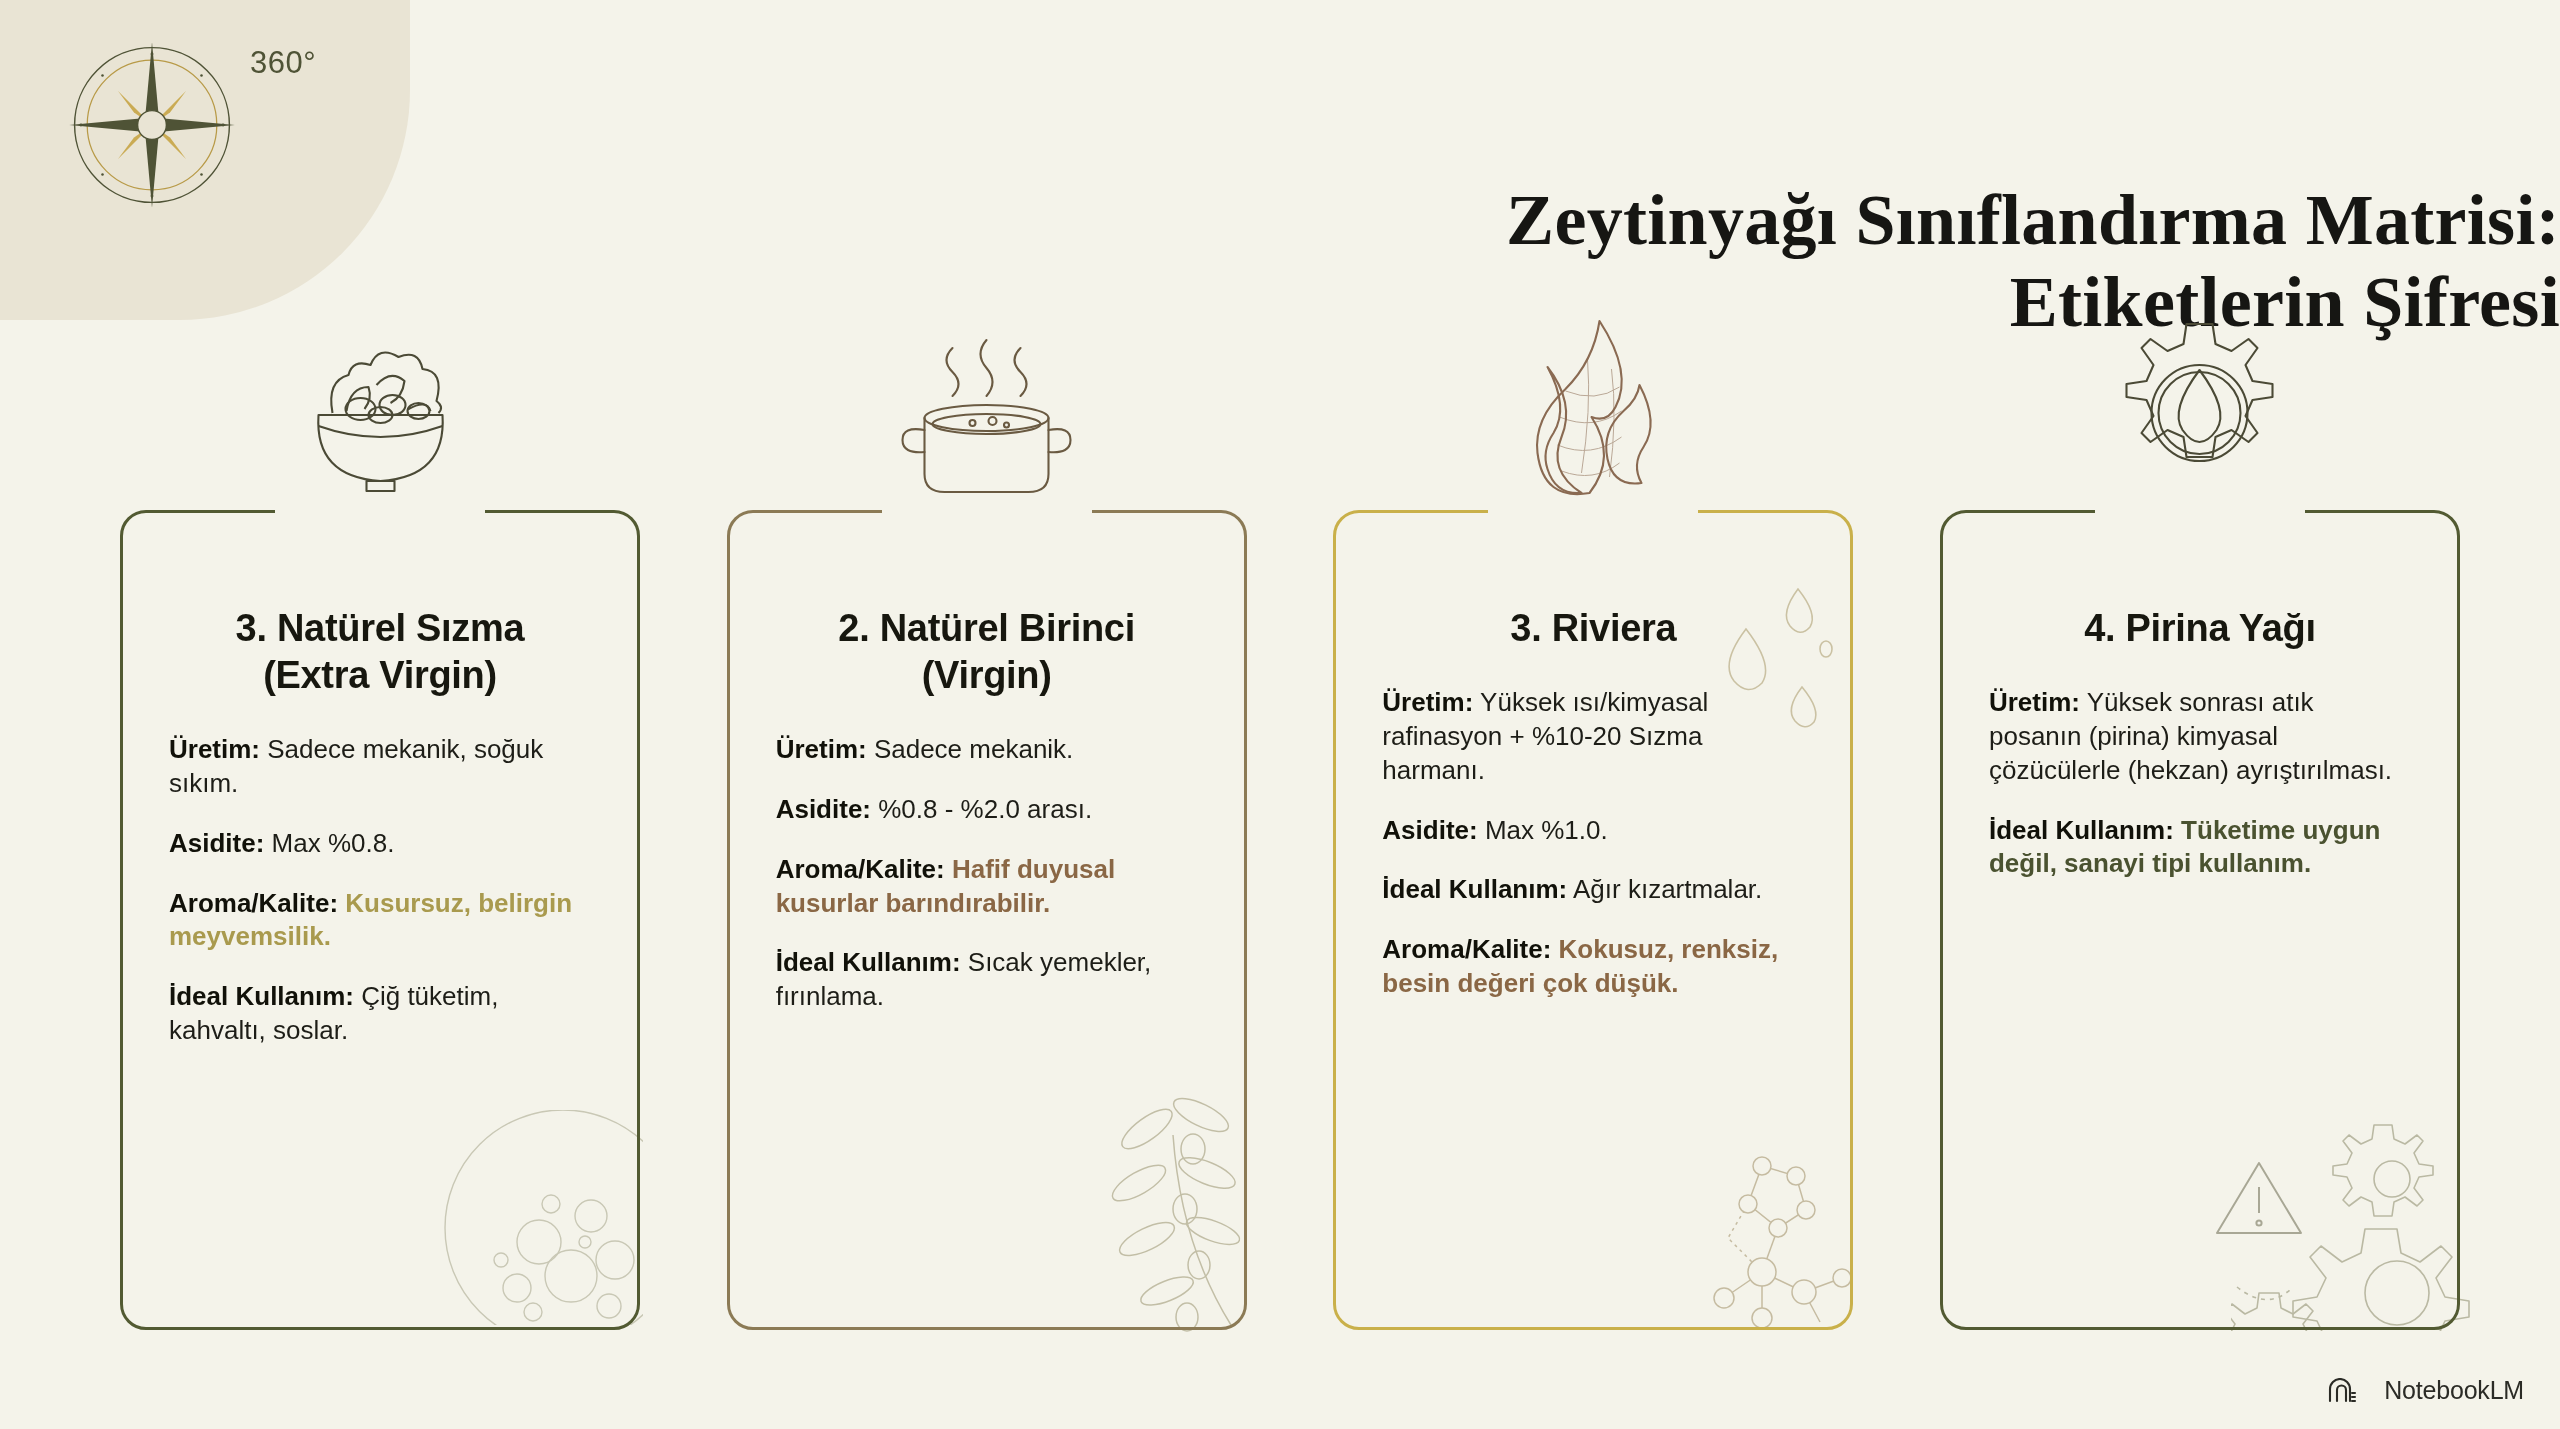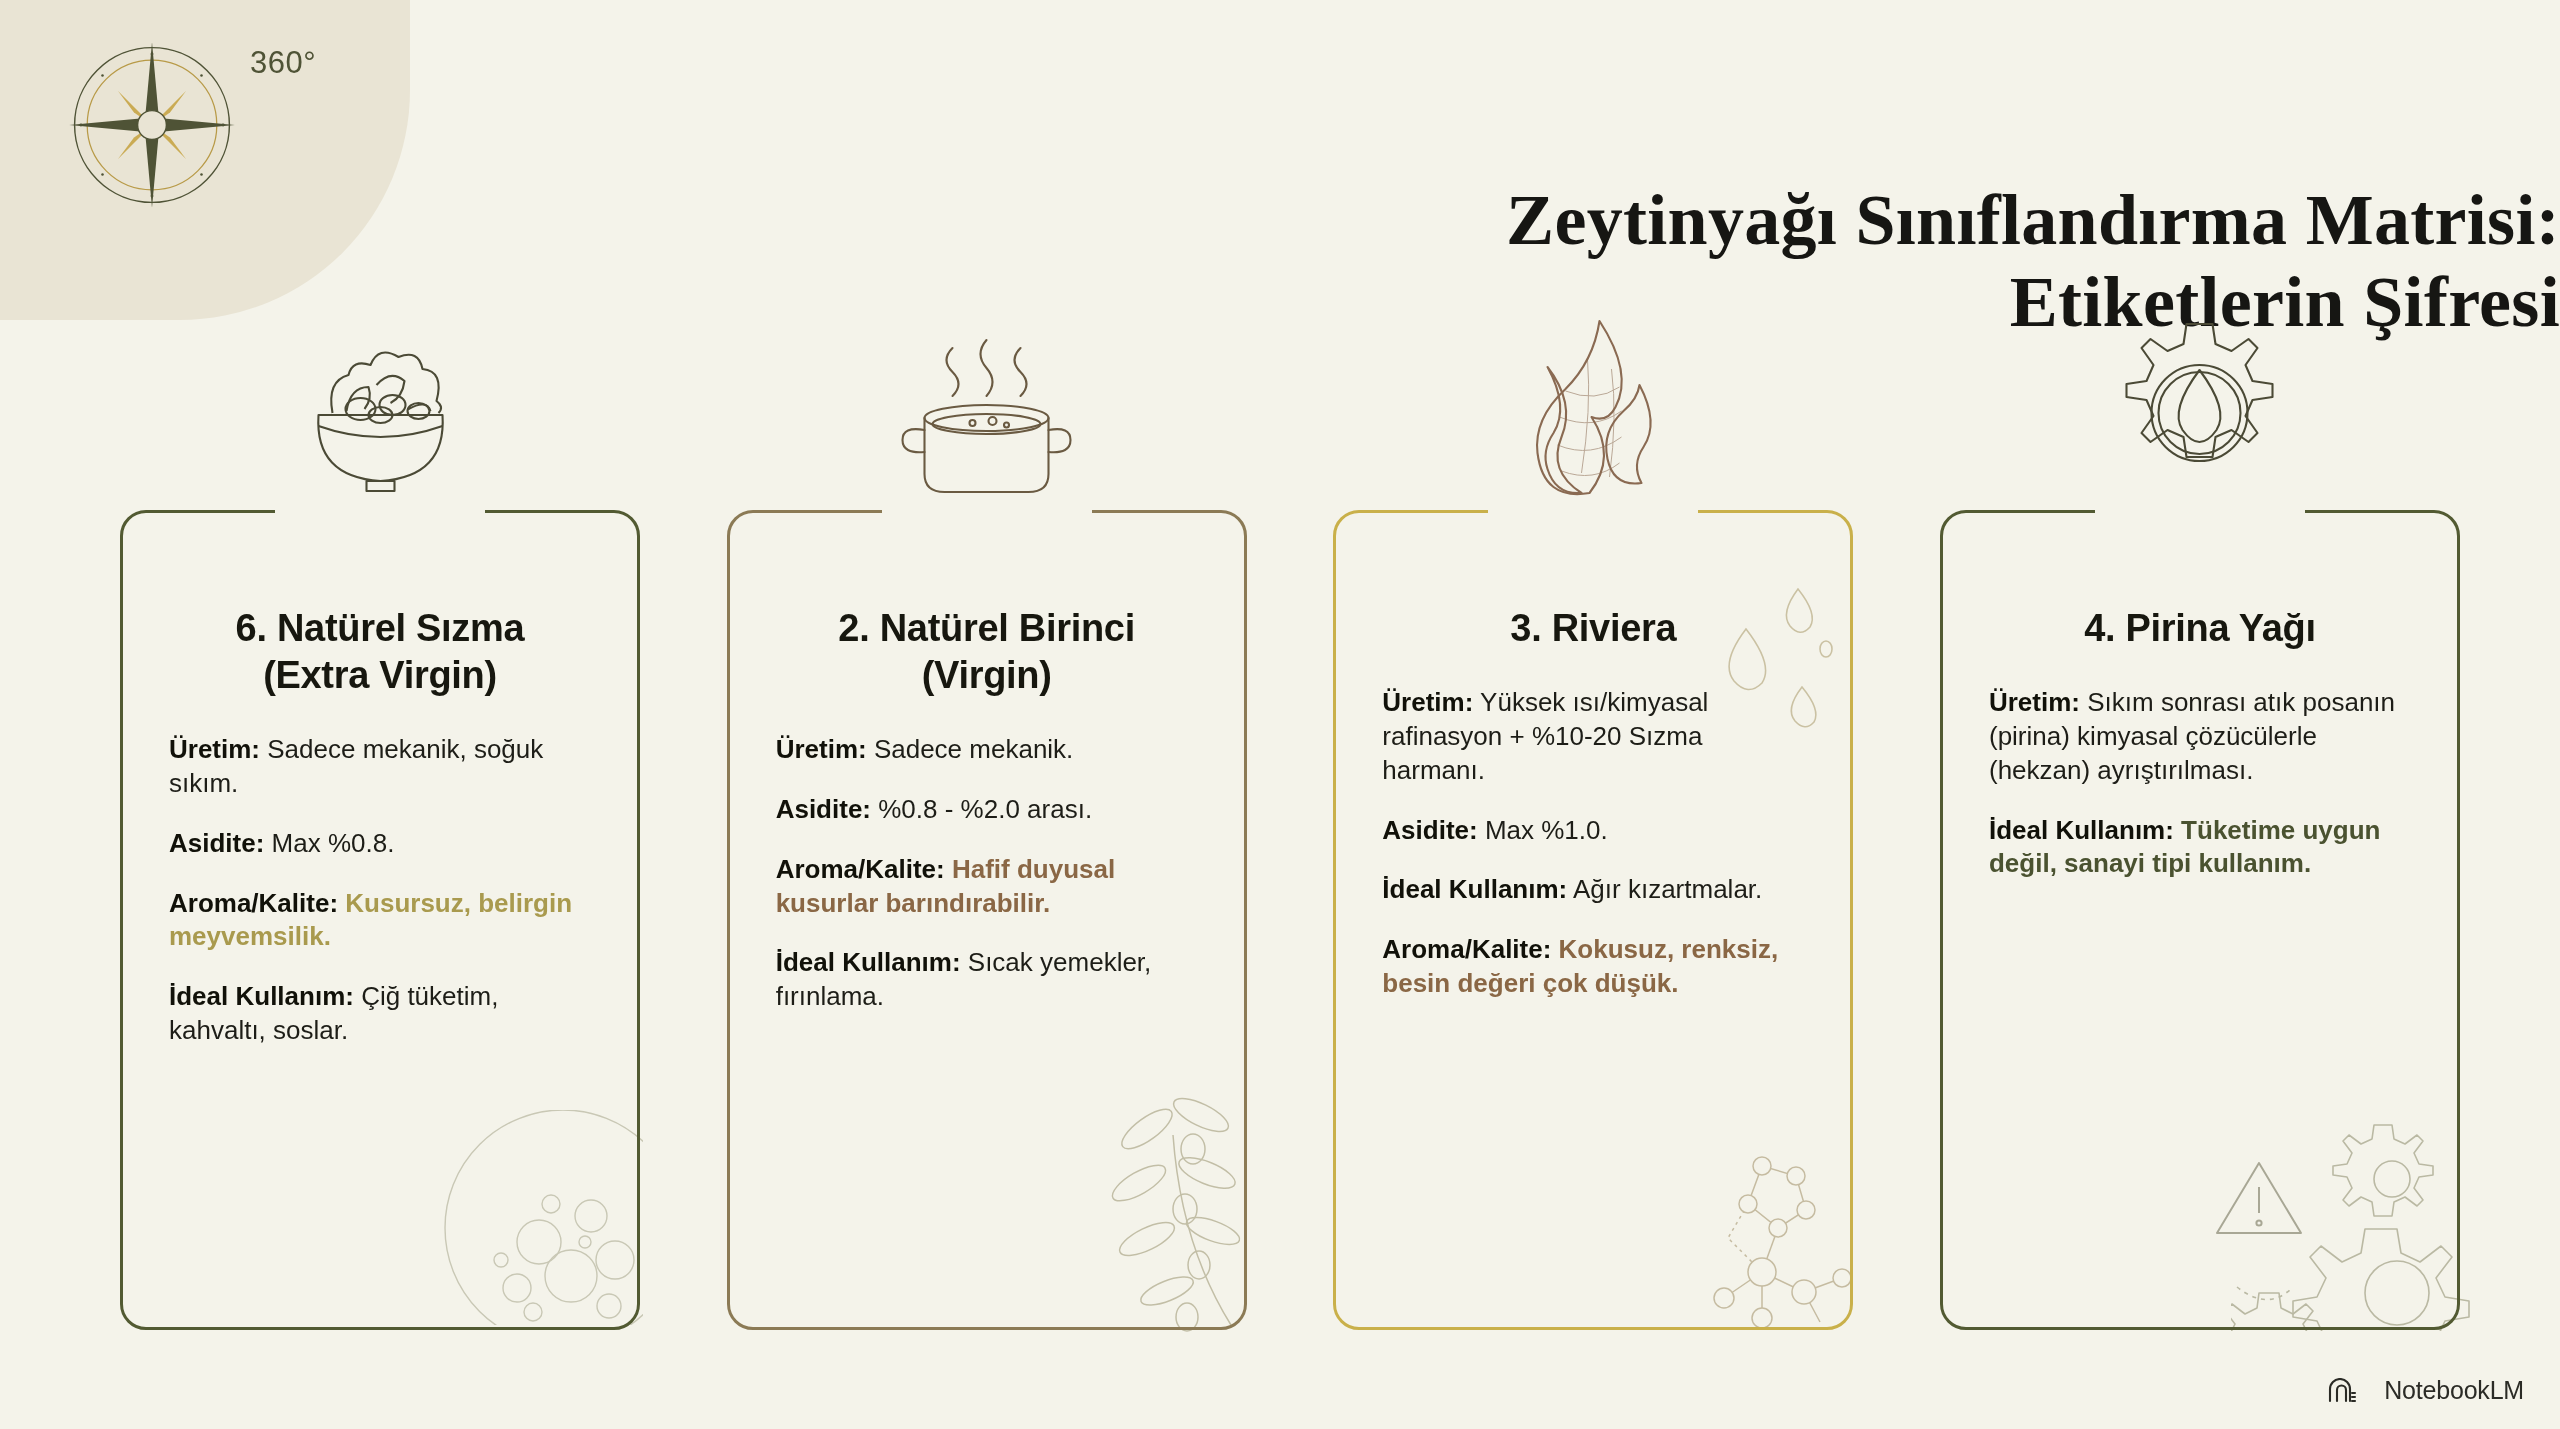--- a/index.html
+++ b/index.html
@@ -176,21 +176,21 @@
             <path d="M96 62 q14 -16 28 -4 q-2 16 -14 22"></path>
             <path d="M128 86 q18 -10 22 2"></path>
             <ellipse cx="80" cy="86" rx="15" ry="11"></ellipse>
             <ellipse cx="112" cy="82" rx="13" ry="10"></ellipse>
             <ellipse cx="138" cy="88" rx="11" ry="8"></ellipse>
             <ellipse cx="100" cy="92" rx="12" ry="8"></ellipse>
           </g>
         </svg>
       </div>
       <div class="card-title">
-        <span>6. Natürel Sızma</span>
+        <span>3. Natürel Sızma</span>
         <span class="sub">(Extra Virgin)</span>
       </div>
       <p class="row"><b>Üretim:</b><span> Sadece mekanik, soğuk sıkım.</span></p>
       <p class="row"><b>Asidite:</b><span> Max %0.8.</span></p>
       <p class="row"><b>Aroma/Kalite:</b><span class="accent"> Kusursuz, belirgin meyvemsilik.</span></p>
       <p class="row"><b>İdeal Kullanım:</b><span> Çiğ tüketim, kahvaltı, soslar.</span></p>
       <div class="deco deco-bubbles">
         <svg width="230" height="215" viewBox="0 0 230 215">
           <g fill="none" stroke="#8b8a6a" stroke-width="1.4" opacity=".75">
             <circle cx="150" cy="118" r="118"></circle>
@@ -332,21 +332,21 @@
             <circle cx="95" cy="95" r="48"></circle>
             <circle cx="95" cy="95" r="41"></circle>
             <path d="M95 52 q-30 40 -17 60 q17 24 34 0 q13 -20 -17 -60 Z"></path>
           </g>
         </svg>
       </div>
       <div class="card-title">
         <span>4. Pirina Yağı</span>
         <span class="sub"></span>
       </div>
-      <p class="row"><b>Üretim:</b><span> Sıkım sonrası atık posanın (pirina) kimyasal çözücülerle (hekzan) ayrıştırılması.</span></p>
+      <p class="row"><b>Üretim:</b><span> Yüksek sonrası atık posanın (pirina) kimyasal çözücülerle (hekzan) ayrıştırılması.</span></p>
       <p class="row"><b>İdeal Kullanım:</b><span class="accent"> Tüketime uygun değil, sanayi tipi kullanım.</span></p>
       <div class="deco deco-gears">
         <svg width="240" height="230" viewBox="0 0 240 230">
           <g fill="none" stroke="#8b8a6a" stroke-width="1.6" stroke-linejoin="round">
             <path d="M152 24 l9 0 2 14 11 5 12 -9 6 6 -9 12 5 11 14 2 0 9 -14 2 -5 11 9 12 -6 6 -12 -9 -11 5 -2 14 -9 0 -9 0 -2 -14 -11 -5 -12 9 -6 -6 9 -12 -5 -11 -14 -2 0 -9 14 -2 5 -11 -9 -12 6 -6 12 9 11 -5 2 -14 9 0 Z"></path>
             <circle cx="161" cy="78" r="18"></circle>
             <path d="M150 128 l16 0 4 24 19 9 21 -16 11 11 -16 21 9 19 24 4 0 16 -24 4 -9 19 16 21 -11 11 -21 -16 -19 9 -4 24 -16 0 -16 0 -4 -24 -19 -9 -21 16 -11 -11 16 -21 -9 -19 -24 -4 0 -16 24 -4 9 -19 -16 -21 11 -11 21 16 19 -9 4 -24 16 0 Z"></path>
             <circle cx="166" cy="192" r="32"></circle>
             <path d="M44 180 l10 0 2 15 12 6 13 -10 7 7 -10 13 6 12 15 2 0 10 -15 2 -6 12 10 13 -7 7 -13 -10 -12 6 -2 15 -10 0 -10 0 -2 -15 -12 -6 -13 10 -7 -7 10 -13 -6 -12 -15 -2 0 -10 15 -2 6 -12 -10 -13 7 -7 13 10 12 -6 2 -15 10 0 Z" transform="translate(-6 12)"></path>
             <g stroke-dasharray="4 5">

